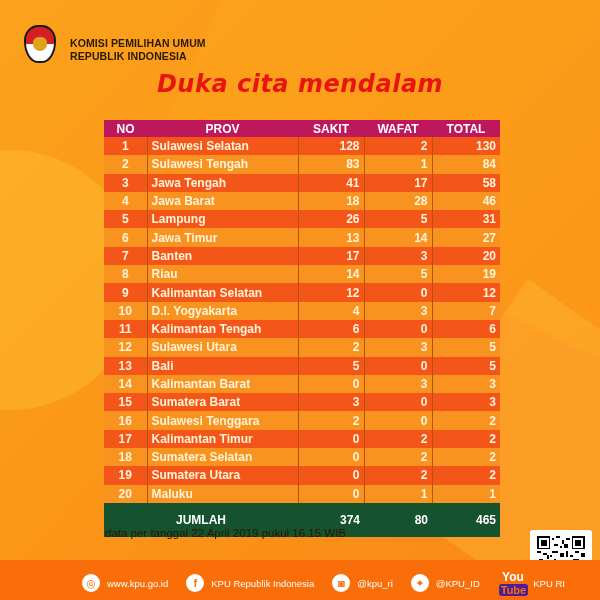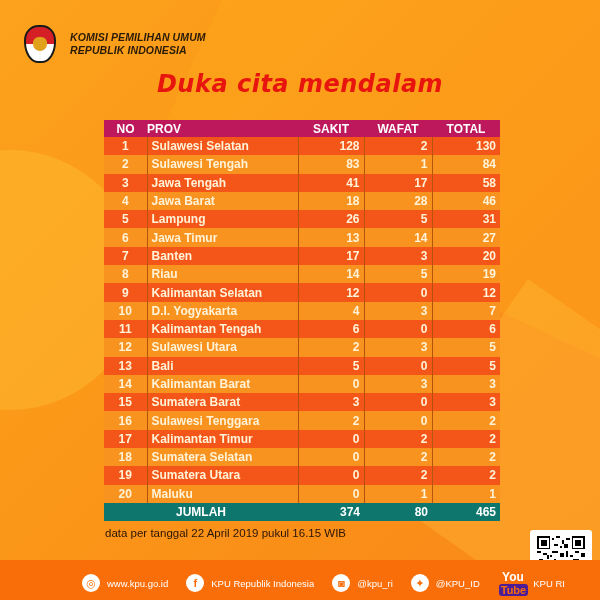--- a/index.html
+++ b/index.html
@@ -20,21 +20,21 @@
   .bg .shape2 {
     position:absolute; left:230px; top:-200px; width:600px; height:500px;
     transform:rotate(25deg); background:rgba(255,170,30,0.35);
   }
   .bg .shape3 {
     position:absolute; left:430px; top:330px; width:260px; height:260px;
     transform:rotate(35deg); background:rgba(255,190,60,0.35);
   }
 
   .header {
-    position:absolute; left:24px; top:25px; display:flex; align-items:center;font-style:italic;
+    position:absolute; left:24px; top:25px; display:flex; align-items:flex-end;
   }
   .logo {
     width:32px; height:38px; border-radius:45% 45% 45% 45% / 40% 40% 55% 55%;
     background:#1a1a1a; position:relative; overflow:hidden;
     border:2px solid #1a1a1a;
   }
   .logo .top { position:absolute; left:0; right:0; top:0; height:50%; background:#d51f26; }
   .logo .bot { position:absolute; left:0; right:0; bottom:0; height:50%; background:#ffffff; }
   .logo .bird {
     position:absolute; left:50%; top:50%; width:14px; height:14px;
@@ -59,32 +59,32 @@
   }
   table.data col.c-no { width:43px; }
   table.data col.c-prov { width:151px; }
   table.data col.c-sakit { width:66px; }
   table.data col.c-wafat { width:68px; }
   table.data col.c-total { width:68px; }
   table.data th {
     background:#be185d; color:#ffffff; height:17px; font-size:12px;
     text-align:center; padding:0;
   }
-  table.data th.prov-h { text-align:left; }
+  table.data th.prov-h { text-align:center; }
   table.data td {
     height:18.3px; padding:0 4px; color:#fff3d8; line-height:18px;
     border-left:1px solid rgba(120,30,0,0.55);
     white-space:nowrap; overflow:hidden;
   }
   table.data td:first-child { border-left:none; text-align:center; }
   table.data td.num { text-align:right; }
   table.data tr.odd td { background:#f4561a; }
   table.data tr.even td { background:#f99320; }
   table.data tr.total td {
-    background:#0f766e; color:#ffffff; height:18px; border-left:none;
+    background:#14532d; color:#ffffff; height:34px; border-left:none;
   }
   table.data tr.total td.lbl { text-align:center; }
 
   .note {
     position:absolute; left:105px; top:527px; font-size:11.5px; color:#2a1406;
   }
 
   .qr {
     position:absolute; left:530px; top:530px; width:62px; height:60px;
     background:#ffffff; border-radius:3px; padding:6px;

